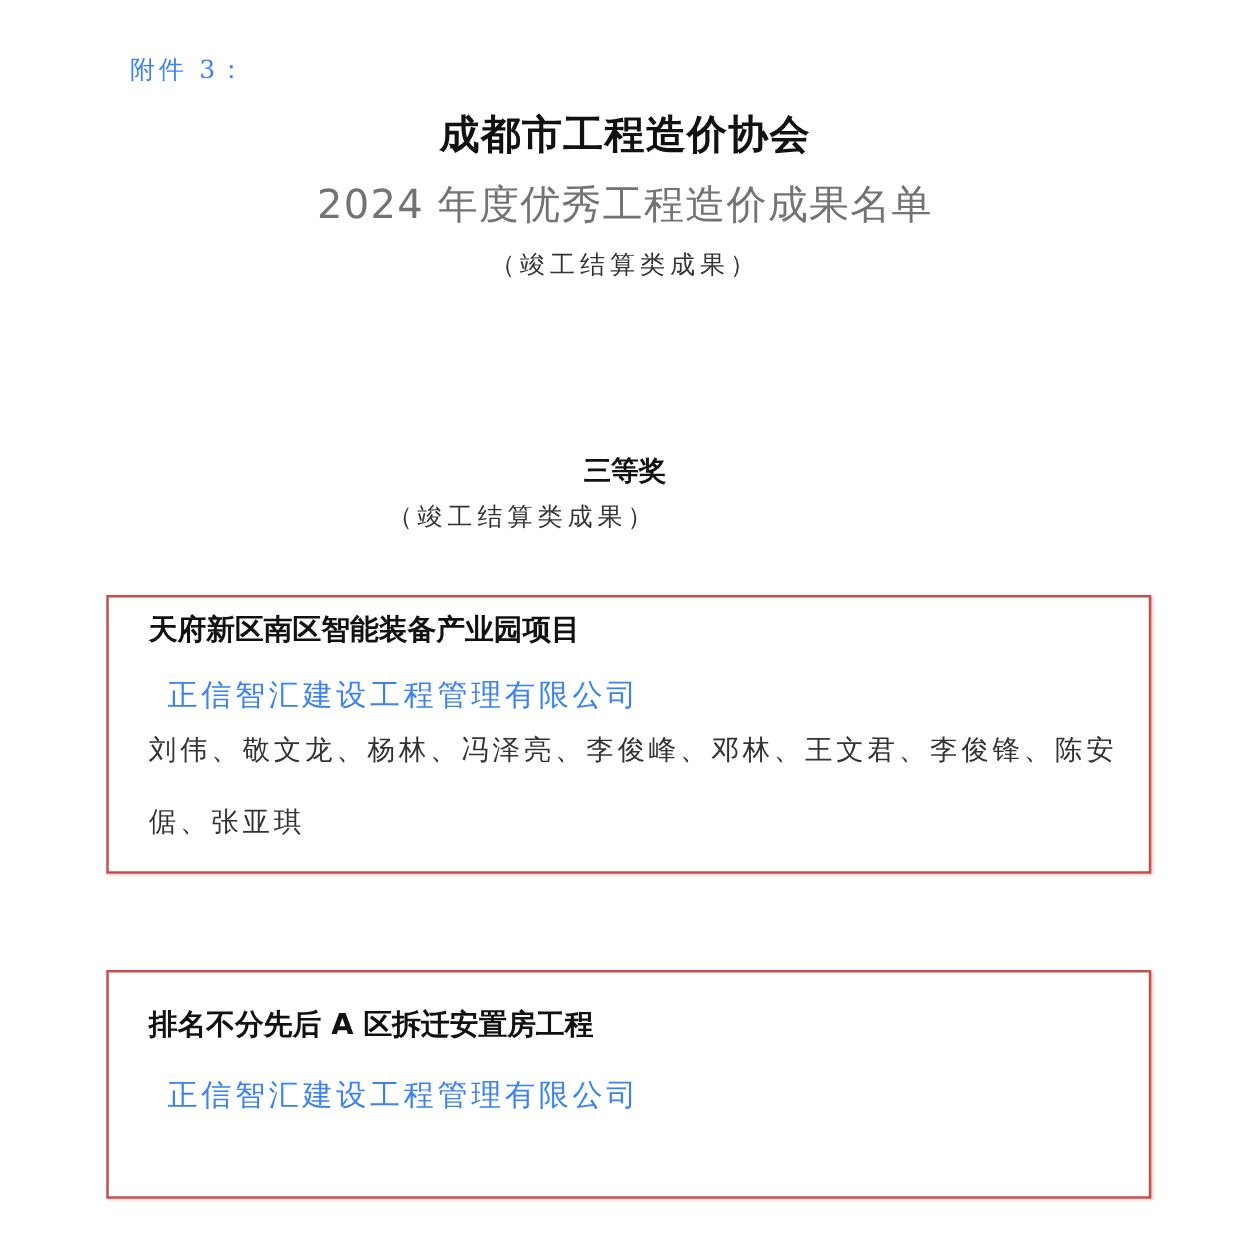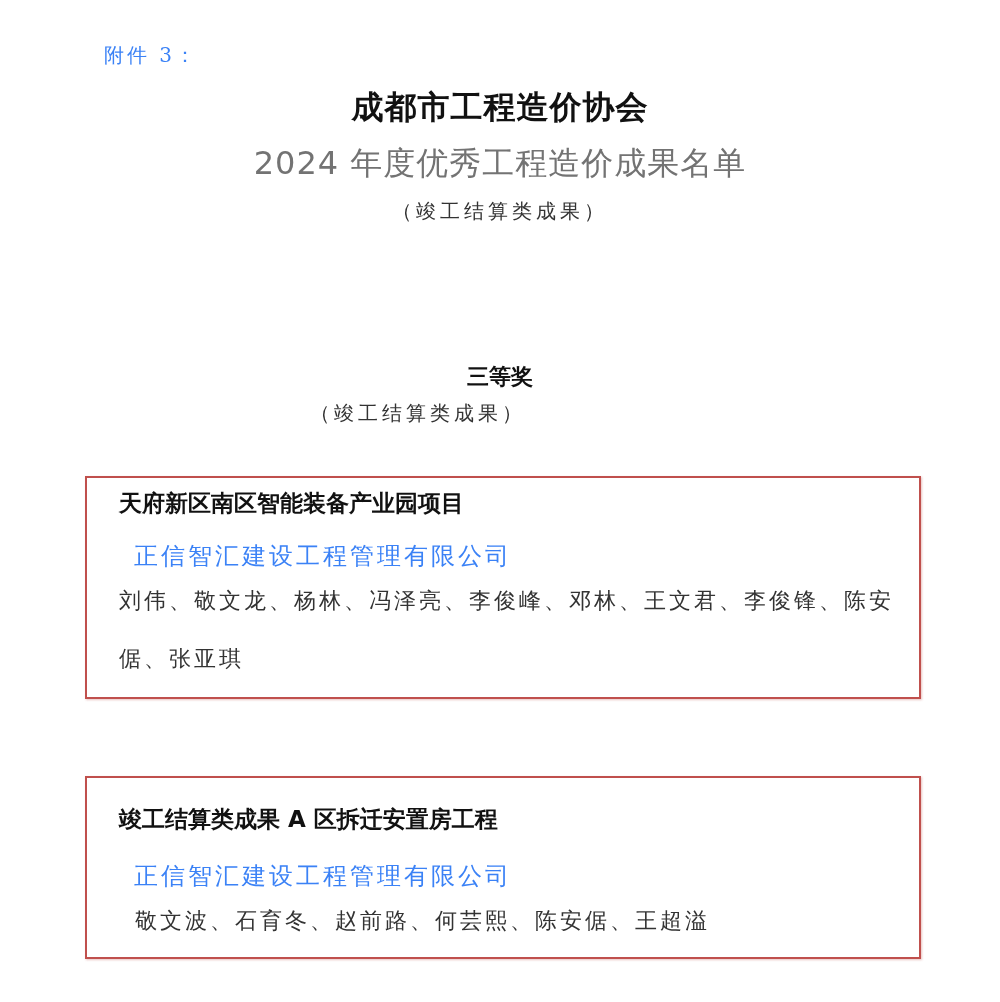--- a/index.html
+++ b/index.html
@@ -38,16 +38,15 @@
 <div class="award">三等奖</div>
 <div class="category">（竣工结算类成果）</div>
 
 <div class="box box1">
   <div class="proj">天府新区南区智能装备产业园项目</div>
   <div class="company">正信智汇建设工程管理有限公司</div>
   <div class="members">刘伟、敬文龙、杨林、冯泽亮、李俊峰、邓林、王文君、李俊锋、陈安倨、张亚琪</div>
 </div>
 
 <div class="box box2">
-  <div class="proj">竣工结算类成果 A 区拆迁安置房工程</div>
+  <div class="proj">排名不分先后 A 区拆迁安置房工程</div>
   <div class="company">正信智汇建设工程管理有限公司</div>
-  <div class="members">敬文波、石育冬、赵前路、何芸熙、陈安倨、王超溢</div>
 </div>
 
 </body></html>

